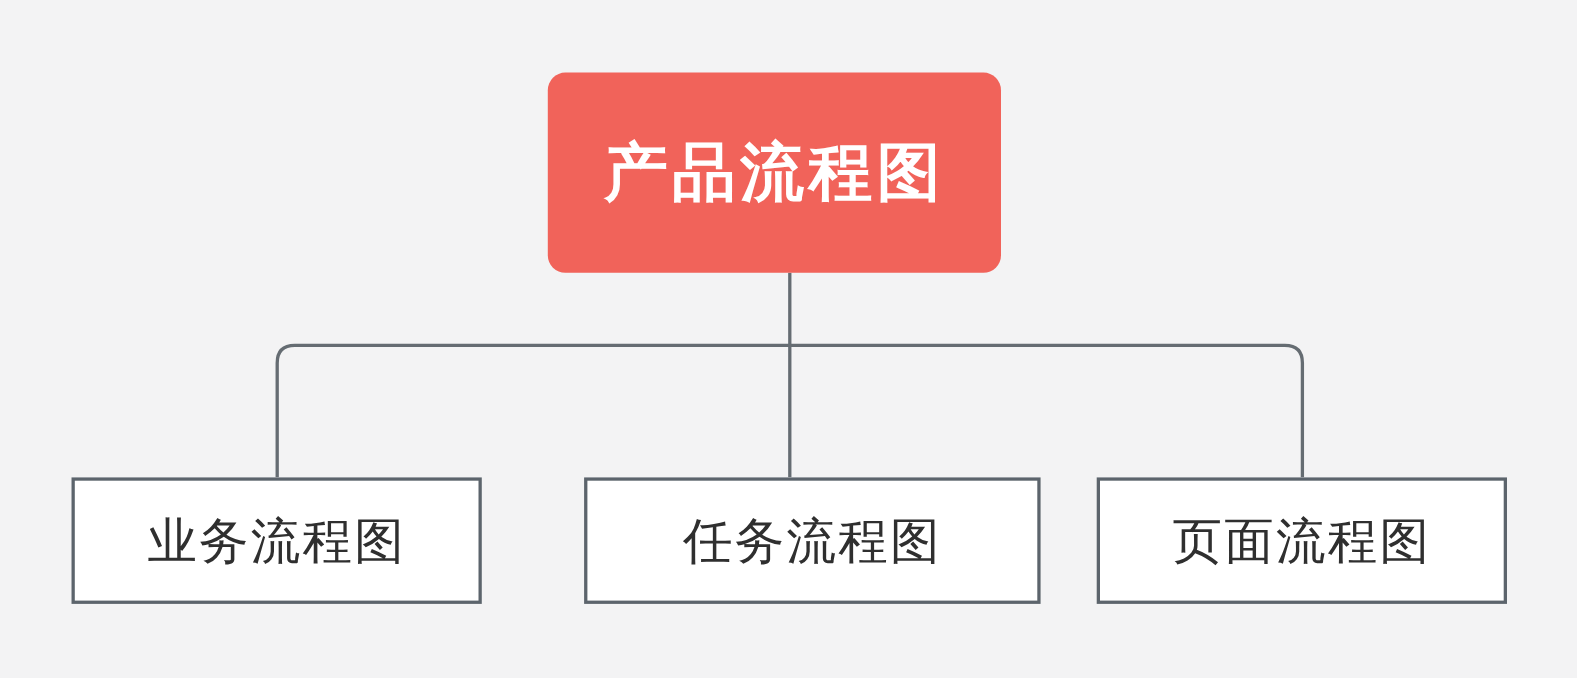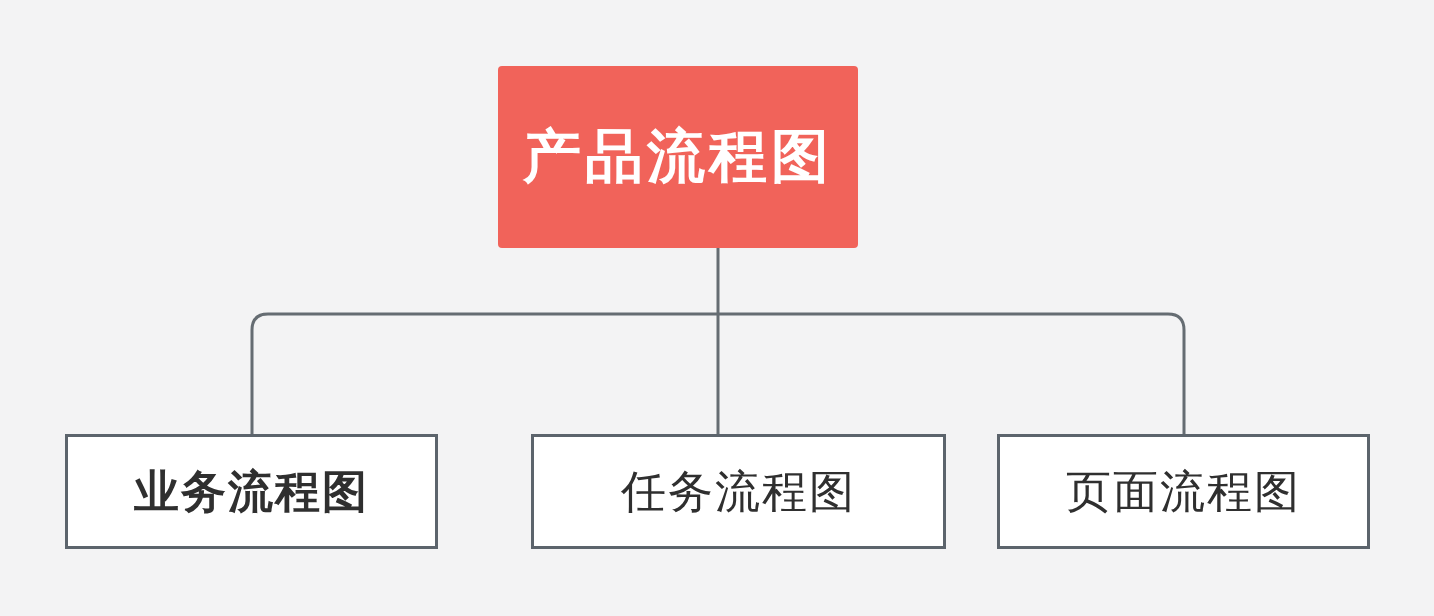--- a/index.html
+++ b/index.html
@@ -26,39 +26,39 @@
   }
   .node {
     position: absolute;
     display: flex;
     align-items: center;
     justify-content: center;
     text-align: center;
   }
   .node-root {
     left: 498px; top: 66px;
-    width: 360px; height: 182px;
+    width: 412px; height: 182px;
     background: #f1635a;
-    border-radius: 4px;
+    border-radius: 16px;
     color: #ffffff;
     font-size: 58px;
     font-weight: 700;
     letter-spacing: 4px;
   }
   .node-child {
     top: 434px;
     height: 115px;
     background: #ffffff;
     border: 3px solid #5c646c;
     color: #2f2f2f;
     font-size: 45px;
     font-weight: 400;
     letter-spacing: 2px;
   }
-  .node-child-1 { left: 65px;  width: 373px; font-weight: bold; }
+  .node-child-1 { left: 65px;  width: 373px; }
   .node-child-2 { left: 531px; width: 415px; }
   .node-child-3 { left: 997px; width: 373px; }
 </style>
 </head>
 <body>
 
 <div class="canvas">
 
   <svg class="connectors" viewBox="0 0 1434 616" xmlns="http://www.w3.org/2000/svg">
     <path d="M 718 248 L 718 434"></path>

